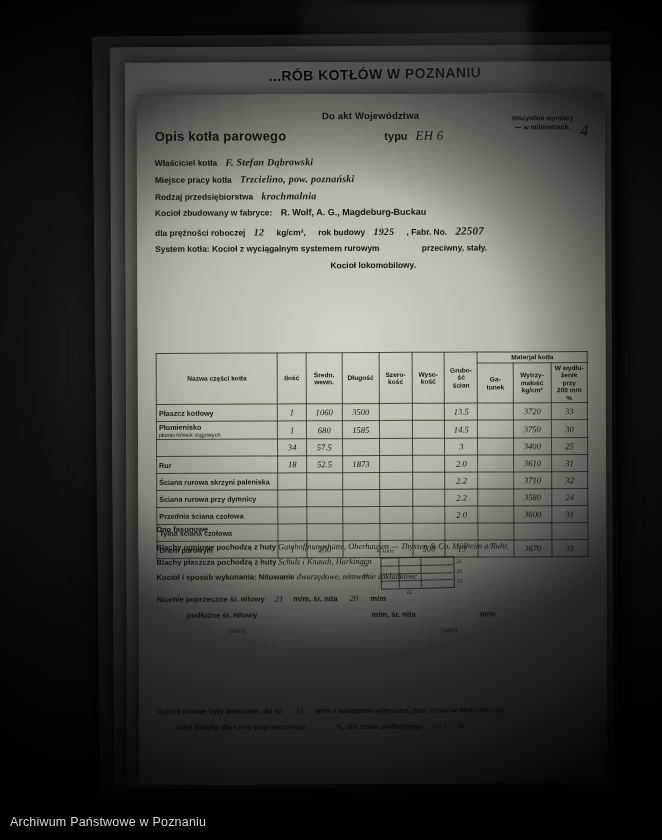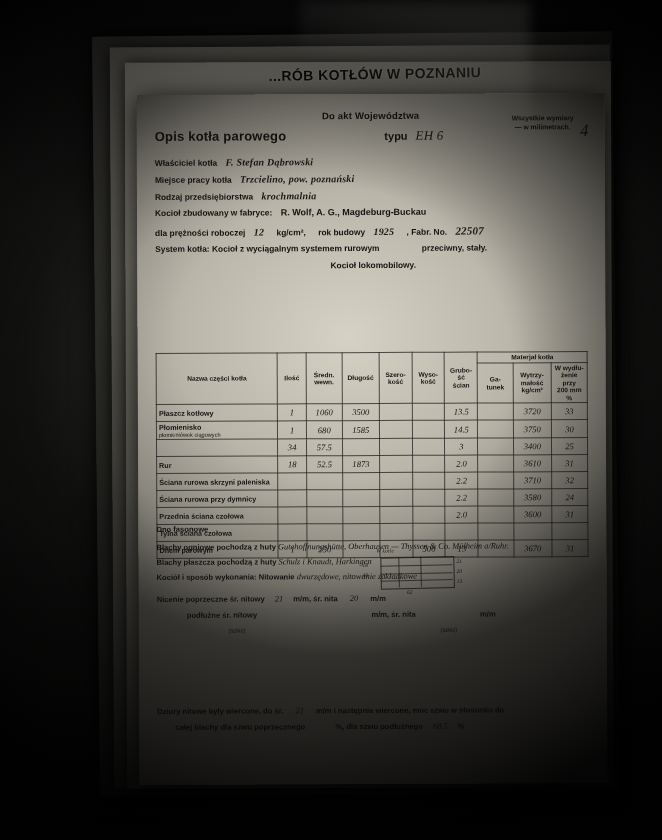--- a/index.html
+++ b/index.html
@@ -548,14 +548,17 @@
         <span>%</span>
       </div>
 
     </div>
   </div>
 
   <div class="edge-flare"></div>
   <div class="grain"></div>
   <div class="vignette"></div>
 
+  <div class="footer">
+    <span>Archiwum Państwowe w Poznaniu</span>
+  </div>
 
 </div>
 
 </body></html>

